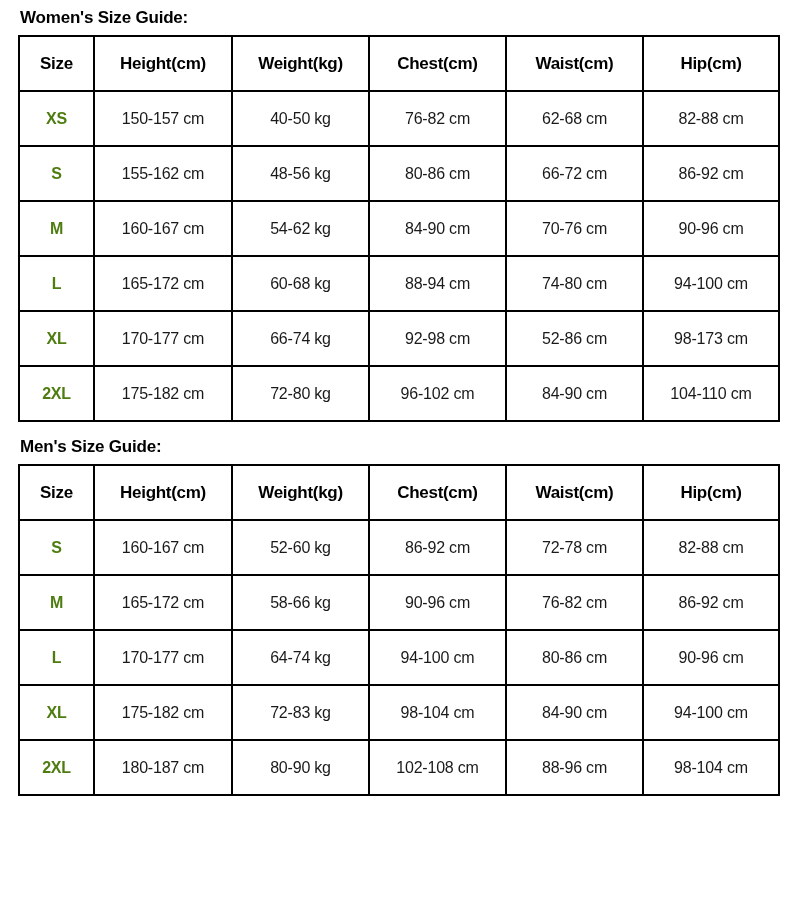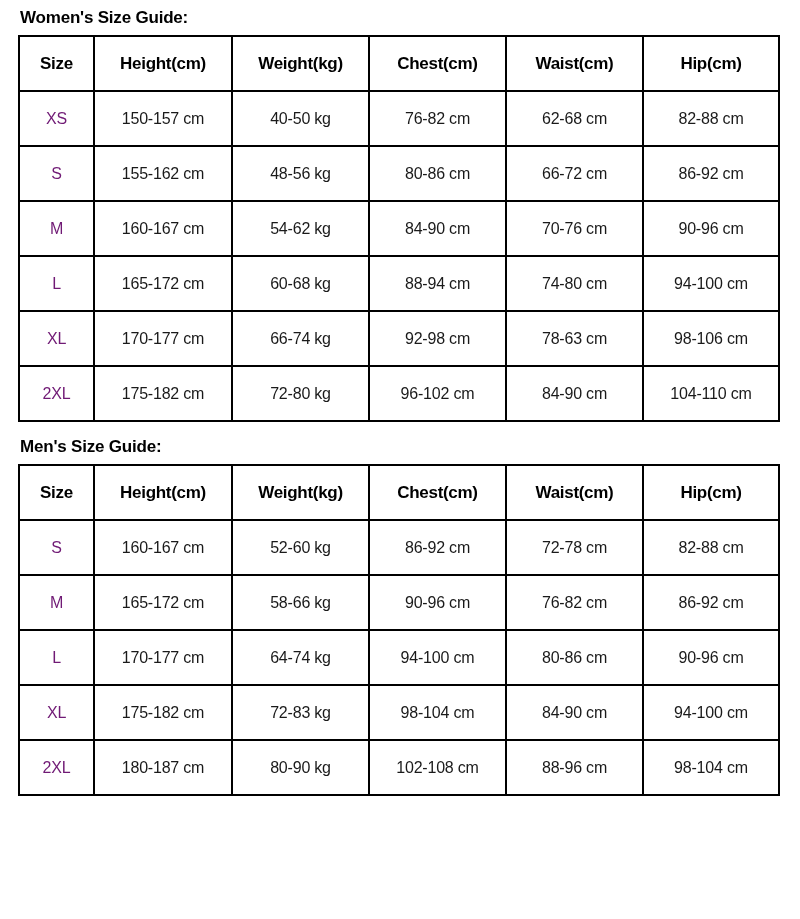--- a/index.html
+++ b/index.html
@@ -63,23 +63,23 @@
     color: #000000;
     text-align: center;
   }
   table.size-table td {
     font-size: 16px;
     font-weight: normal;
     letter-spacing: -0.2px;
     color: #1a1a1a;
   }
   table.size-table td.size-cell {
-    font-weight: normal;
+    font-weight: bold;
     font-size: 16px;
-    color: #701a75;
+    color: #4d7c0f;
   }
 </style>
 </head>
 <body>
 
 <div class="page">
 
   <h2 class="guide-title women">Women's Size Guide:</h2>
 
   <table class="size-table">
@@ -132,22 +132,22 @@
         <td>60-68 kg</td>
         <td>88-94 cm</td>
         <td>74-80 cm</td>
         <td>94-100 cm</td>
       </tr>
       <tr>
         <td class="size-cell">XL</td>
         <td>170-177 cm</td>
         <td>66-74 kg</td>
         <td>92-98 cm</td>
-        <td>78-63 cm</td>
-        <td>98-106 cm</td>
+        <td>52-86 cm</td>
+        <td>98-173 cm</td>
       </tr>
       <tr>
         <td class="size-cell">2XL</td>
         <td>175-182 cm</td>
         <td>72-80 kg</td>
         <td>96-102 cm</td>
         <td>84-90 cm</td>
         <td>104-110 cm</td>
       </tr>
     </tbody>

